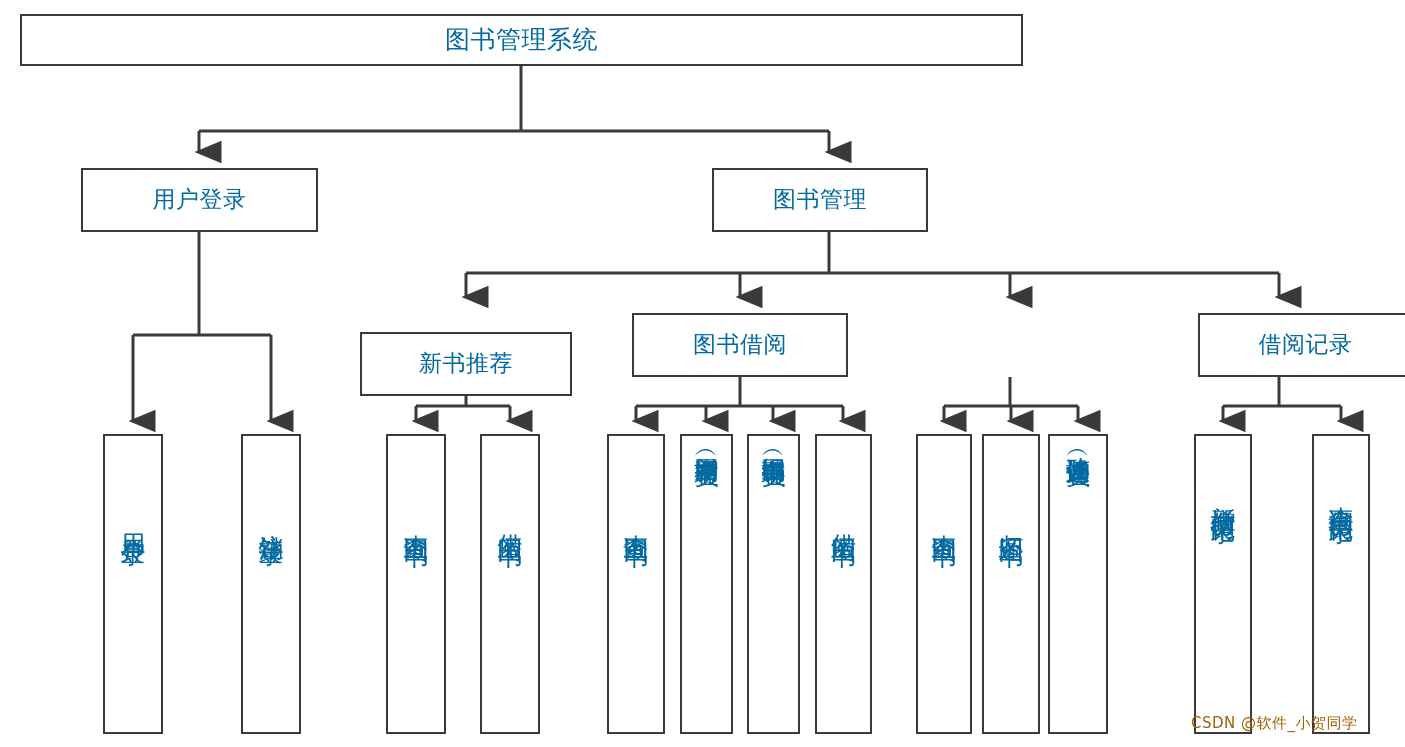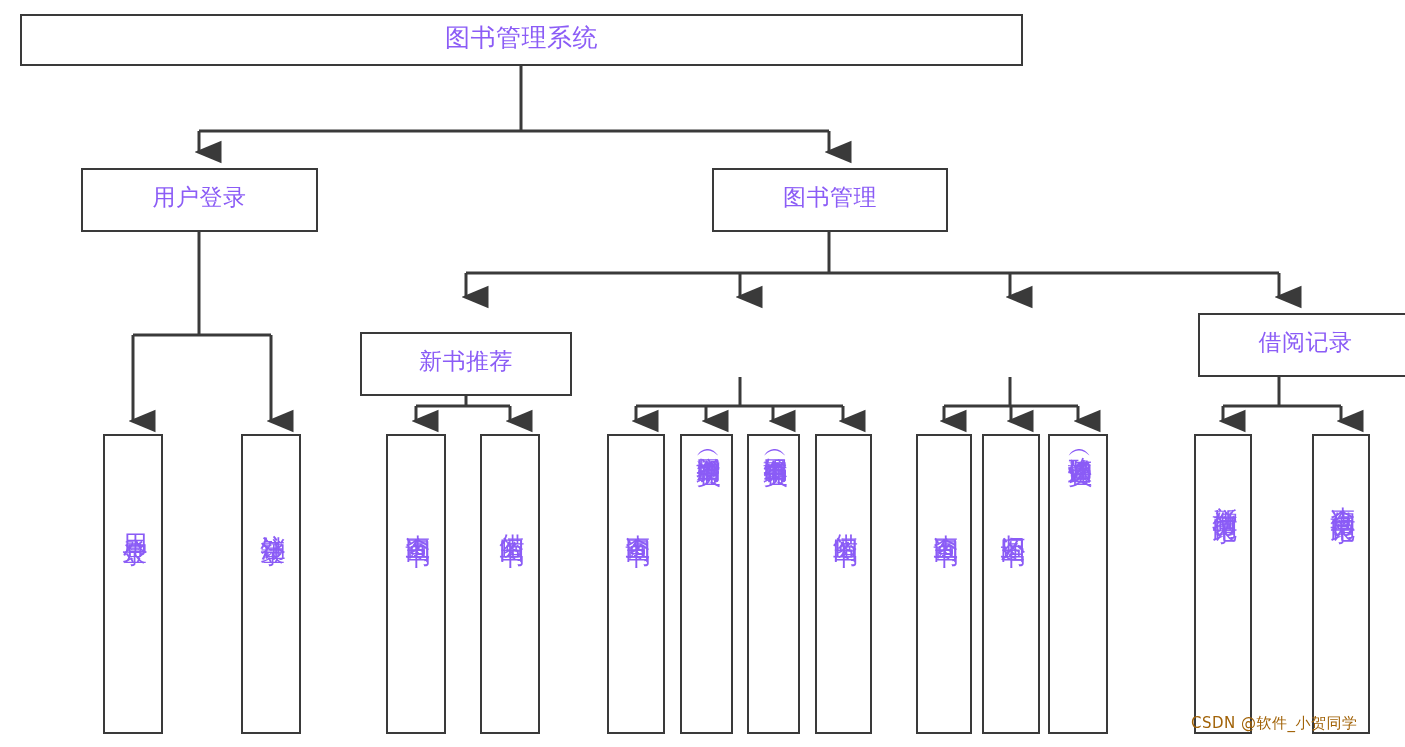--- a/index.html
+++ b/index.html
@@ -28,23 +28,22 @@
     pointer-events: none;
   }
   .node {
     position: absolute;
     box-sizing: border-box;
     border: 2.5px solid #3a3a3a;
     background: #ffffff;
     display: flex;
     align-items: center;
     justify-content: center;
-    color: #8b5cf6;
+    color: #0369a1;
     z-index: 2;
-    font-family: Liberation Mono, monospace;
   }
   .node .label {
     display: block;
     text-align: center;
     line-height: 1.18;
     letter-spacing: 0.5px;
   }
   
   .node.root { font-size: 25px; }
   
@@ -133,28 +132,31 @@
   </svg>
 
   <div class="node root" style="left:20px; top:14px; width:1003px; height:52px;">
     <span class="label">图书管理系统</span>
   </div>
 
   <div class="node branch" style="left:81px; top:168px; width:237px; height:64px;">
     <span class="label">用户登录</span>
   </div>
 
-  <div class="node branch" style="left:712px; top:168px; width:236px; height:64px;">
+  <div class="node branch" style="left:712px; top:168px; width:216px; height:64px;">
     <span class="label">图书管理</span>
   </div>
 
   <div class="node branch" style="left:360px; top:313px; width:212px; height:64px;margin-top:19px;">
     <span class="label">新书推荐</span>
   </div>
 
+  <div class="node branch" style="left:632px; top:313px; width:216px; height:64px;">
+    <span class="label">图书借阅</span>
+  </div>
 
 
   <div class="node branch" style="left:1172px; top:313px; width:215px; height:64px;margin-left:26px;">
     <span class="label">借阅记录</span>
   </div>
 
   <div class="node leaf mid-text2" style="left:103px; top:434px; width:60px; height:300px;">
     <span class="label">用户登录</span>
   </div>
 

